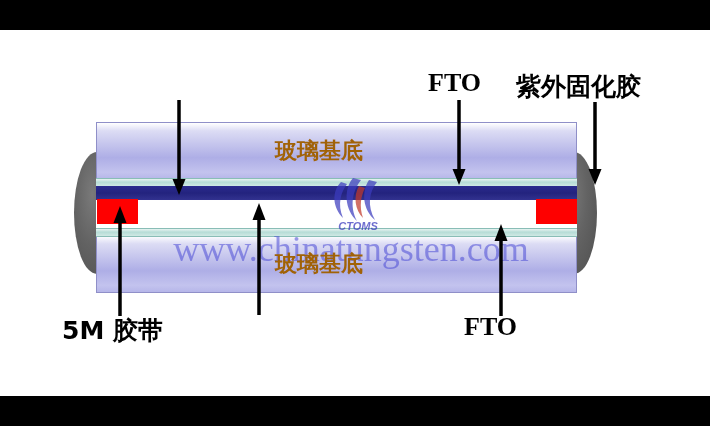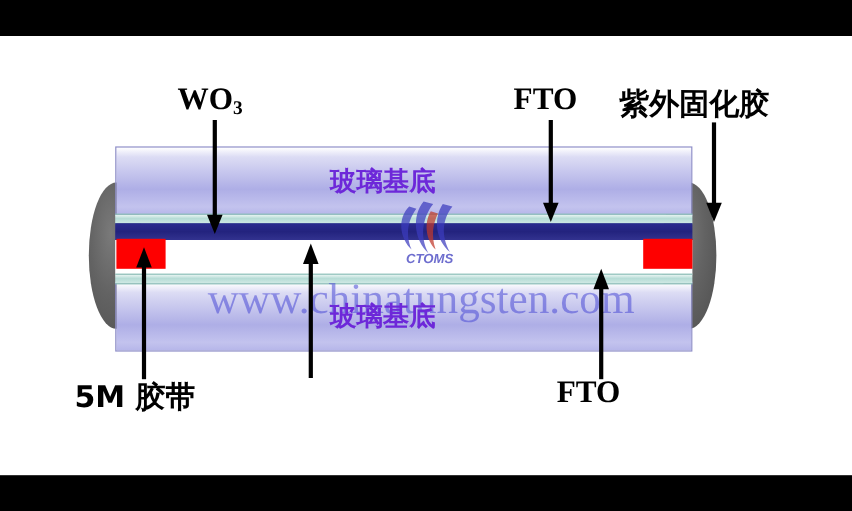--- a/index.html
+++ b/index.html
@@ -112,21 +112,21 @@
     font-size: 36px;
     color: rgba(74, 74, 214, 0.55);
     letter-spacing: 0px;
     z-index: 20;
     pointer-events: none;
     white-space: nowrap;
   }
   #wm-logo {
     position: absolute;
     left: 313px;
-    top: 166px;
+    top: 176px;
     width: 90px;
     height: 62px;
     z-index: 19;
     pointer-events: none;
   }
   #wm-logo .logo-text {
     position: absolute;
     left: 0; top: 44px;
     width: 90px;
     text-align: center;
@@ -136,21 +136,21 @@
     font-style: italic;
     color: rgba(60,60,190,0.75);
   }
 
   
   .inner-label {
     position: absolute;
     font-family: "DejaVu Sans", sans-serif;
     font-size: 22px;
     font-weight: bold;
-    color: #6d28d9;
+    color: #a16207;
     white-space: nowrap;
     z-index: 25;
   }
   .inner-label.glass-top    { left: 275px; top: 136px; }
   .inner-label.glass-bottom { left: 275px; top: 249px; }
 
   
   .callout {
     position: absolute;
     font-family: "Liberation Serif", serif;
@@ -253,23 +253,20 @@
     </svg>
   </div>
 
   <div class="arrow" style="left:494px; top:224px;">
     <svg width="20" height="92">
       <line x1="7" y1="92" x2="7" y2="16" stroke="#000" stroke-width="3.5"></line>
       <polygon points="7,0 0.5,17 13.5,17" fill="#000"></polygon>
     </svg>
   </div>
 
-  <div class="callout" id="label-wo3">
-    <span>WO</span><sub>3</sub>
-  </div>
 
   <div class="callout" id="label-fto-top">FTO</div>
 
   <div class="callout cjk" id="label-uv">紫外固化胶</div>
 
   <div class="callout cjk" id="label-3m">5M 胶带</div>
 
 
   <div class="callout" id="label-fto-bot">FTO</div>
 

